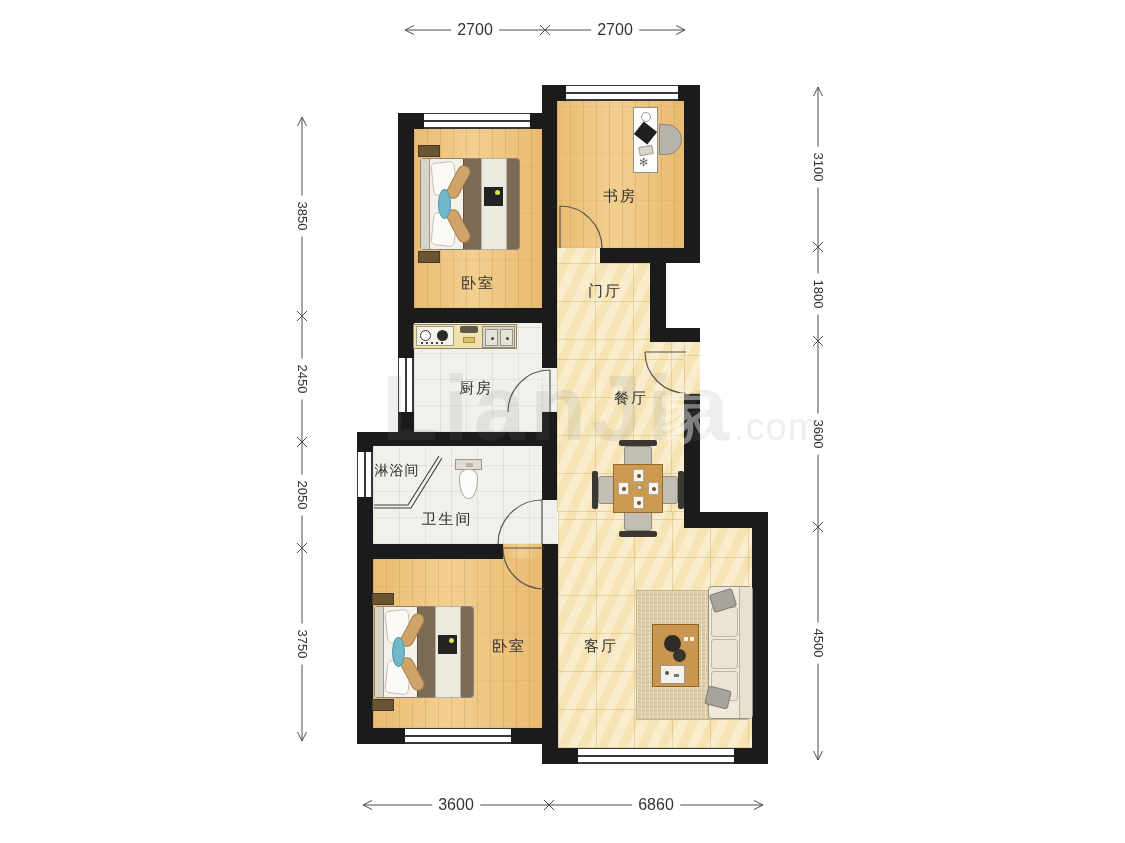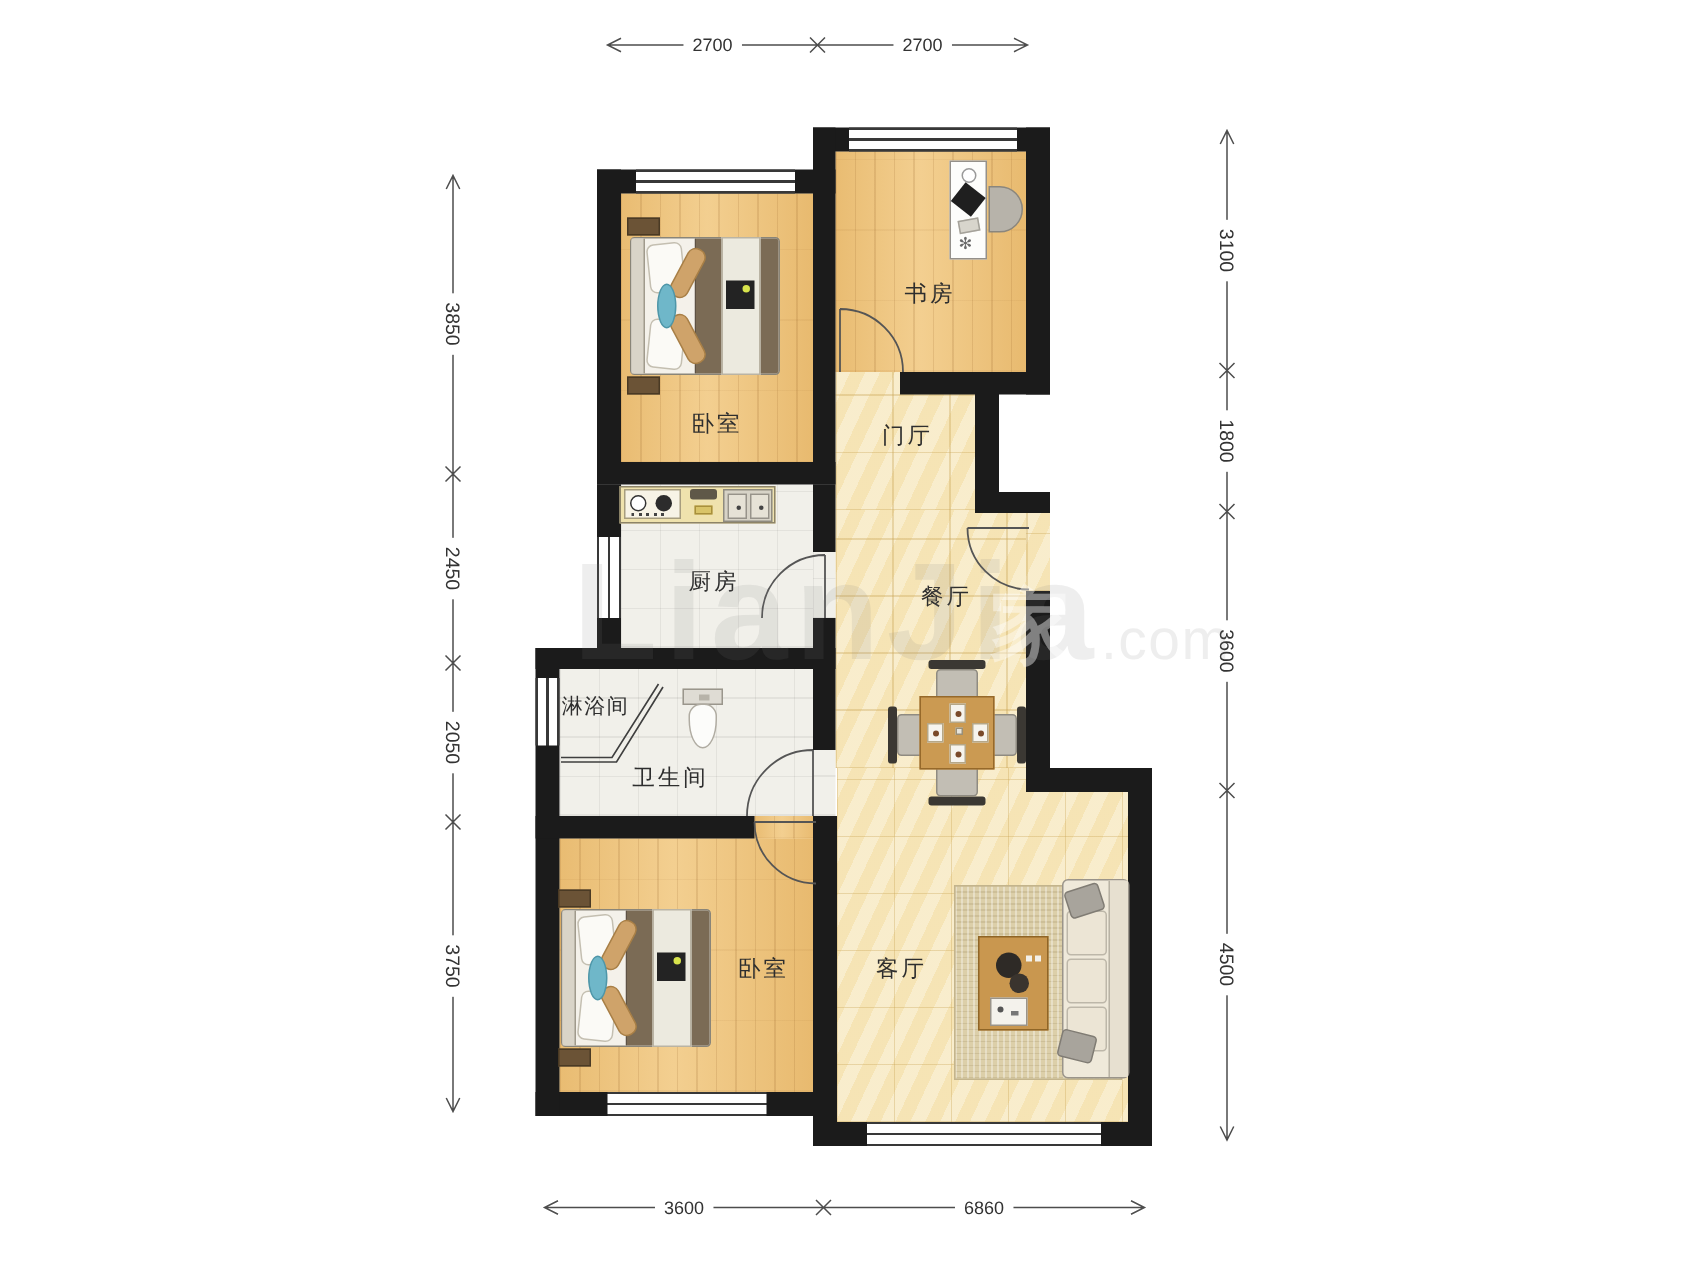--- a/index.html
+++ b/index.html
@@ -29,21 +29,21 @@
      #383838 0,#383838 1.5px,#fff 1.5px,#fff 7.2px,#383838 7.2px,#383838 8.7px,
      #fff 8.7px,#fff 14.5px,#383838 14.5px,#383838 16px);}
   .win-v{position:absolute;width:16px;background:linear-gradient(to right,
      #383838 0,#383838 1.5px,#fff 1.5px,#fff 7.2px,#383838 7.2px,#383838 8.7px,
      #fff 8.7px,#fff 14.5px,#383838 14.5px,#383838 16px);}
 
   
   .room-label{position:absolute;transform:translate(-50%,-50%);font-size:15px;color:#2e2e2e;
      letter-spacing:2px;white-space:nowrap;z-index:40;}
   .dim-h{position:absolute;transform:translate(-50%,-50%);background:#fff;padding:0 6px;
-     font-size:12px;color:#333;z-index:30;white-space:nowrap;}
+     font-size:16px;color:#333;z-index:30;white-space:nowrap;}
   .dim-v{position:absolute;transform:translate(-50%,-50%);background:#fff;padding:6px 0;
      font-size:13px;color:#333;z-index:30;writing-mode:vertical-rl;white-space:nowrap;}
 
   
   .bed{position:absolute;background:#f4f1ea;border:1px solid #8a8578;border-radius:3px;z-index:5;}
   .bed-head{position:absolute;left:0;top:0;bottom:0;width:9px;background:#d9d4c8;border-right:1px solid #a09a8c;}
   .pillow{position:absolute;width:24px;height:33px;background:#fbfaf6;border:1px solid #c4bfb1;border-radius:5px;left:11px;}
   .pillow.p1{top:3px;transform:rotate(-6deg);}  .pillow.p2{bottom:3px;transform:rotate(6deg);}
   .bolster{position:absolute;width:13px;height:36px;background:#cfa36a;border:1px solid #a87f46;border-radius:6px;left:31px;}
   .bolster.b1{top:5px;transform:rotate(28deg);} .bolster.b2{bottom:5px;transform:rotate(-28deg);}

